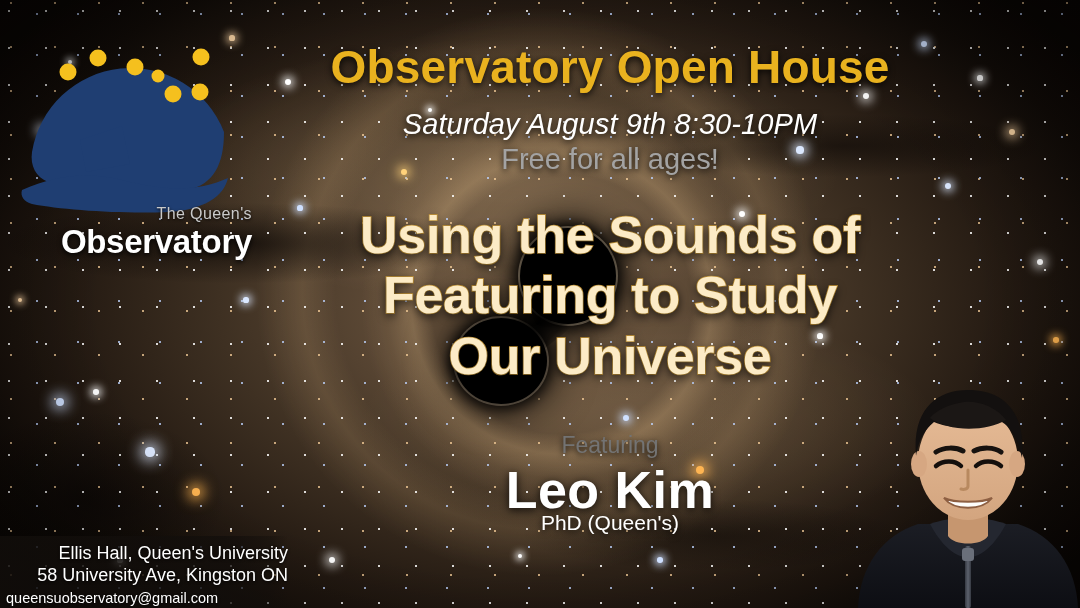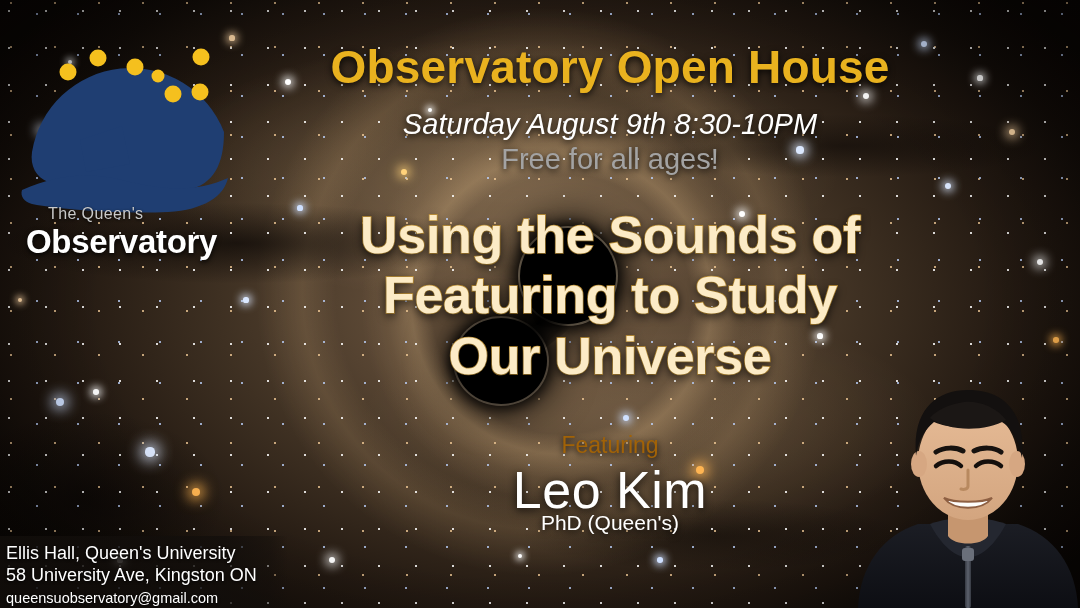--- a/index.html
+++ b/index.html
@@ -83,21 +83,21 @@
     transform:rotate(-38deg);
   }
   #vignette{
     background:radial-gradient(ellipse 78% 86% at 50% 50%, rgba(0,0,0,0) 52%, rgba(0,0,0,.42) 82%, rgba(0,0,0,.72) 100%);
   }
 
   
   #logo{position:absolute;left:18px;top:14px;width:232px;height:248px;}
   #logo svg{display:block;width:232px;height:200px;}
   #logo-wordmark{
-    position:absolute;left:8px;top:192px;width:226px;text-align:left;line-height:1;
+    position:absolute;left:8px;top:192px;width:226px;text-align:right;line-height:1;
   }
   #logo-pre{
     font-size:16px;color:#c9c9c9;letter-spacing:.4px;
     text-shadow:0 1px 3px rgba(0,0,0,.9);display:block;margin-left:22px;
   }
   #logo-main{
     font-size:33px;font-weight:700;color:#fff;letter-spacing:-.3px;
     text-shadow:0 2px 5px rgba(0,0,0,.9);display:block;margin-top:3px;
   }
 
@@ -129,44 +129,45 @@
     font-size:52px;font-weight:700;line-height:1.16;
     color:#FCEBC6;letter-spacing:-.3px;
     -webkit-text-stroke:1.6px #D9A43A;
     paint-order:stroke fill;
     text-shadow:0 3px 10px rgba(0,0,0,.8);
   }
   #talk-title span{display:block;}
 
   #featuring{
     position:absolute;top:432px;left:0;width:700px;
-    font-size:23px;color:#a16207;
+    font-size:23px;color:#737373;
     text-shadow:0 2px 6px rgba(0,0,0,.9);
   }
   #speaker-name{
     position:absolute;top:460px;left:0;width:700px;
-    font-size:52px;font-weight:400;color:#fff;letter-spacing:.5px;
+    font-size:52px;font-weight:700;color:#fff;letter-spacing:.5px;
     text-shadow:0 2px 9px rgba(0,0,0,.85);
   }
   #speaker-creds{
     position:absolute;top:511px;left:0;width:700px;
     font-size:21px;color:#fff;
     text-shadow:0 2px 6px rgba(0,0,0,.9);
     text-align:center;
   }
 
   
   #address-plate{
     position:absolute;left:0;top:536px;width:288px;height:72px;
     background:linear-gradient(90deg, rgba(18,14,11,.80) 0%, rgba(18,14,11,.78) 78%, rgba(18,14,11,.40) 94%, rgba(18,14,11,0) 100%);
     padding:6px 0 0 6px;box-sizing:border-box;text-align:left;
   }
   #addr-line1,#addr-line2{
     font-size:18px;color:#fff;line-height:1.24;white-space:nowrap;
     text-shadow:0 1px 3px rgba(0,0,0,.9);
+    text-align:right;
   }
   #addr-email{
     font-size:14.5px;color:#fff;line-height:1.3;margin-top:2px;white-space:nowrap;
     text-shadow:0 1px 3px rgba(0,0,0,.9);
   }
 
   
   #portrait{position:absolute;left:856px;right:0;bottom:0;width:224px;height:238px;}
   #portrait svg{display:block;width:224px;height:238px;}
 </style>

